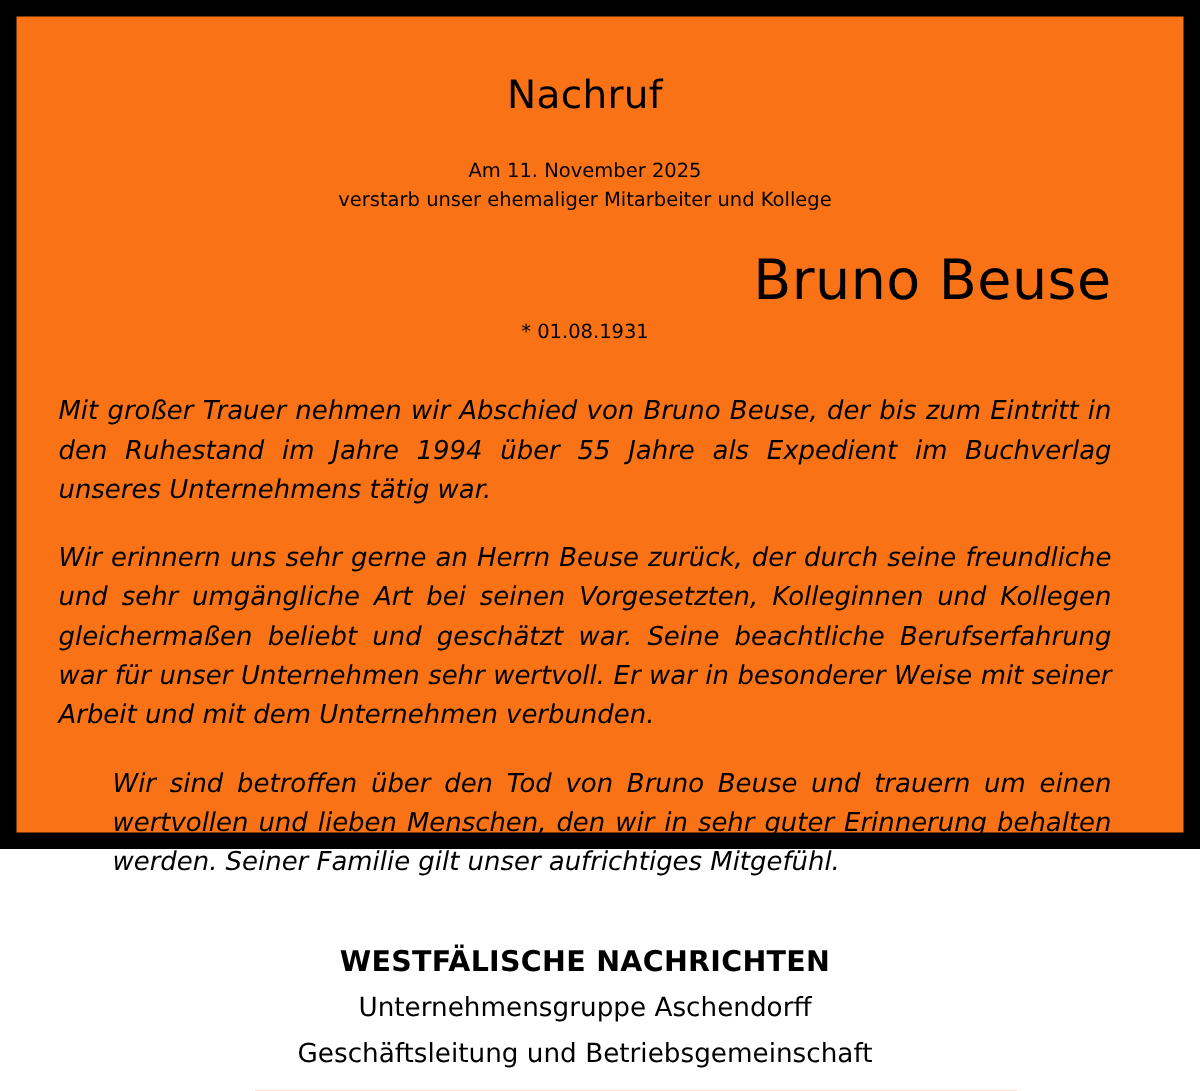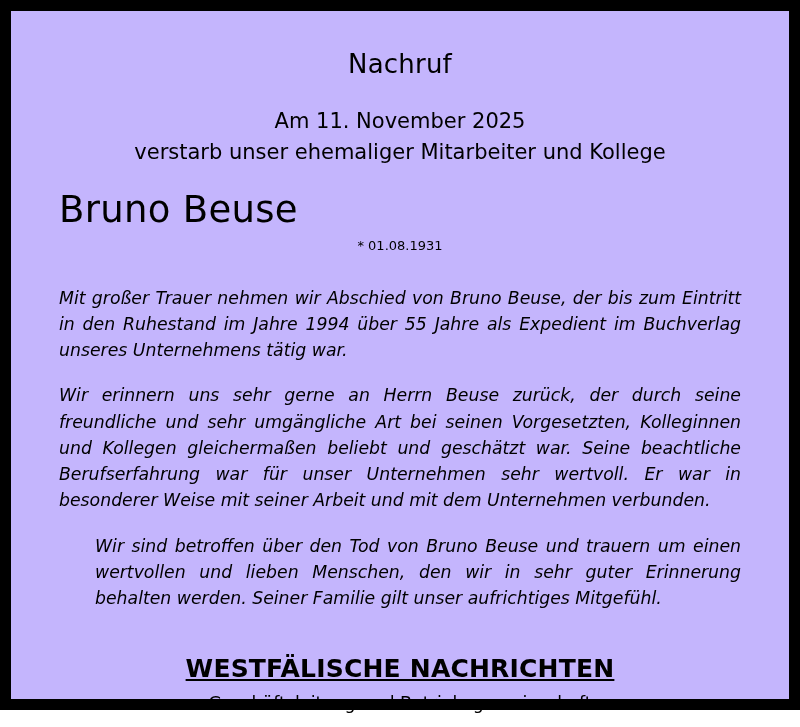--- a/index.html
+++ b/index.html
@@ -9,47 +9,47 @@
   }
   body {
     width: 800px;
     height: 727px;
     font-family: "DejaVu Sans", sans-serif;
     color: #000000;
   }
   .obituary-frame {
     box-sizing: border-box;
     width: 800px;
-    height: 710px;
+    height: 566px;
     border: 11px solid #000000;
-    background: #c4b5fd;
-    padding: 26px 48px 0 48px;
+    background: #f97316;
+    padding: 26px 48px 0 28px;
   }
   .inner {
     width: 100%;
   }
   .heading {
     text-align: center;
     font-size: 26px;
     font-weight: 400;
     letter-spacing: 0.2px;
     margin: 12px 0 0 0;
     line-height: 1.2;
   }
   .intro {
     text-align: center;
-    font-size: 21px;
+    font-size: 13px;
     line-height: 1.45;
     margin-top: 26px;
   }
   .intro div {
     margin: 0;
   }
   .name {
-    text-align: left;
+    text-align: right;
     font-size: 37px;
     font-weight: 400;
     margin-top: 22px;
     line-height: 1.15;
     letter-spacing: 0.3px;
   }
   .dates {
     text-align: center;
     font-size: 13px;
     margin-top: 6px;
@@ -69,25 +69,24 @@
   }
   .para:last-child {
     margin-bottom: 0;
     margin-left: 36px;
   }
   .signature {
     margin-top: 41px;
     text-align: center;
   }
   .company {
-    font-size: 25px;
+    font-size: 19px;
     font-weight: 700;
     letter-spacing: 0.2px;
     line-height: 1.3;
-    text-decoration: underline;
   }
   .subline {
     font-size: 17.5px;
     line-height: 1.45;
     margin-top: 6px;
   }
 </style>
 </head>
 <body>
 
@@ -105,17 +104,18 @@
     <div class="dates">* 01.08.1931</div>
 
     <div class="body-text">
       <p class="para">Mit großer Trauer nehmen wir Abschied von Bruno Beuse, der bis zum Eintritt in den Ruhestand im Jahre 1994 über 55 Jahre als Expedient im Buchverlag unseres Unternehmens tätig war.</p>
       <p class="para">Wir erinnern uns sehr gerne an Herrn Beuse zurück, der durch seine freundliche und sehr umgängliche Art bei seinen Vorgesetzten, Kolleginnen und Kollegen gleichermaßen beliebt und geschätzt war. Seine beachtliche Berufserfahrung war für unser Unternehmen sehr wertvoll. Er war in besonderer Weise mit seiner Arbeit und mit dem Unternehmen verbunden.</p>
       <p class="para">Wir sind betroffen über den Tod von Bruno Beuse und trauern um einen wertvollen und lieben Menschen, den wir in sehr guter Erinnerung behalten werden. Seiner Familie gilt unser aufrichtiges Mitgefühl.</p>
     </div>
 
     <div class="signature">
       <div class="company">WESTFÄLISCHE NACHRICHTEN</div>
+      <div class="subline">Unternehmensgruppe Aschendorff</div>
       <div class="subline">Geschäftsleitung und Betriebsgemeinschaft</div>
     </div>
 
   </div>
 </div>
 
 </body></html>

